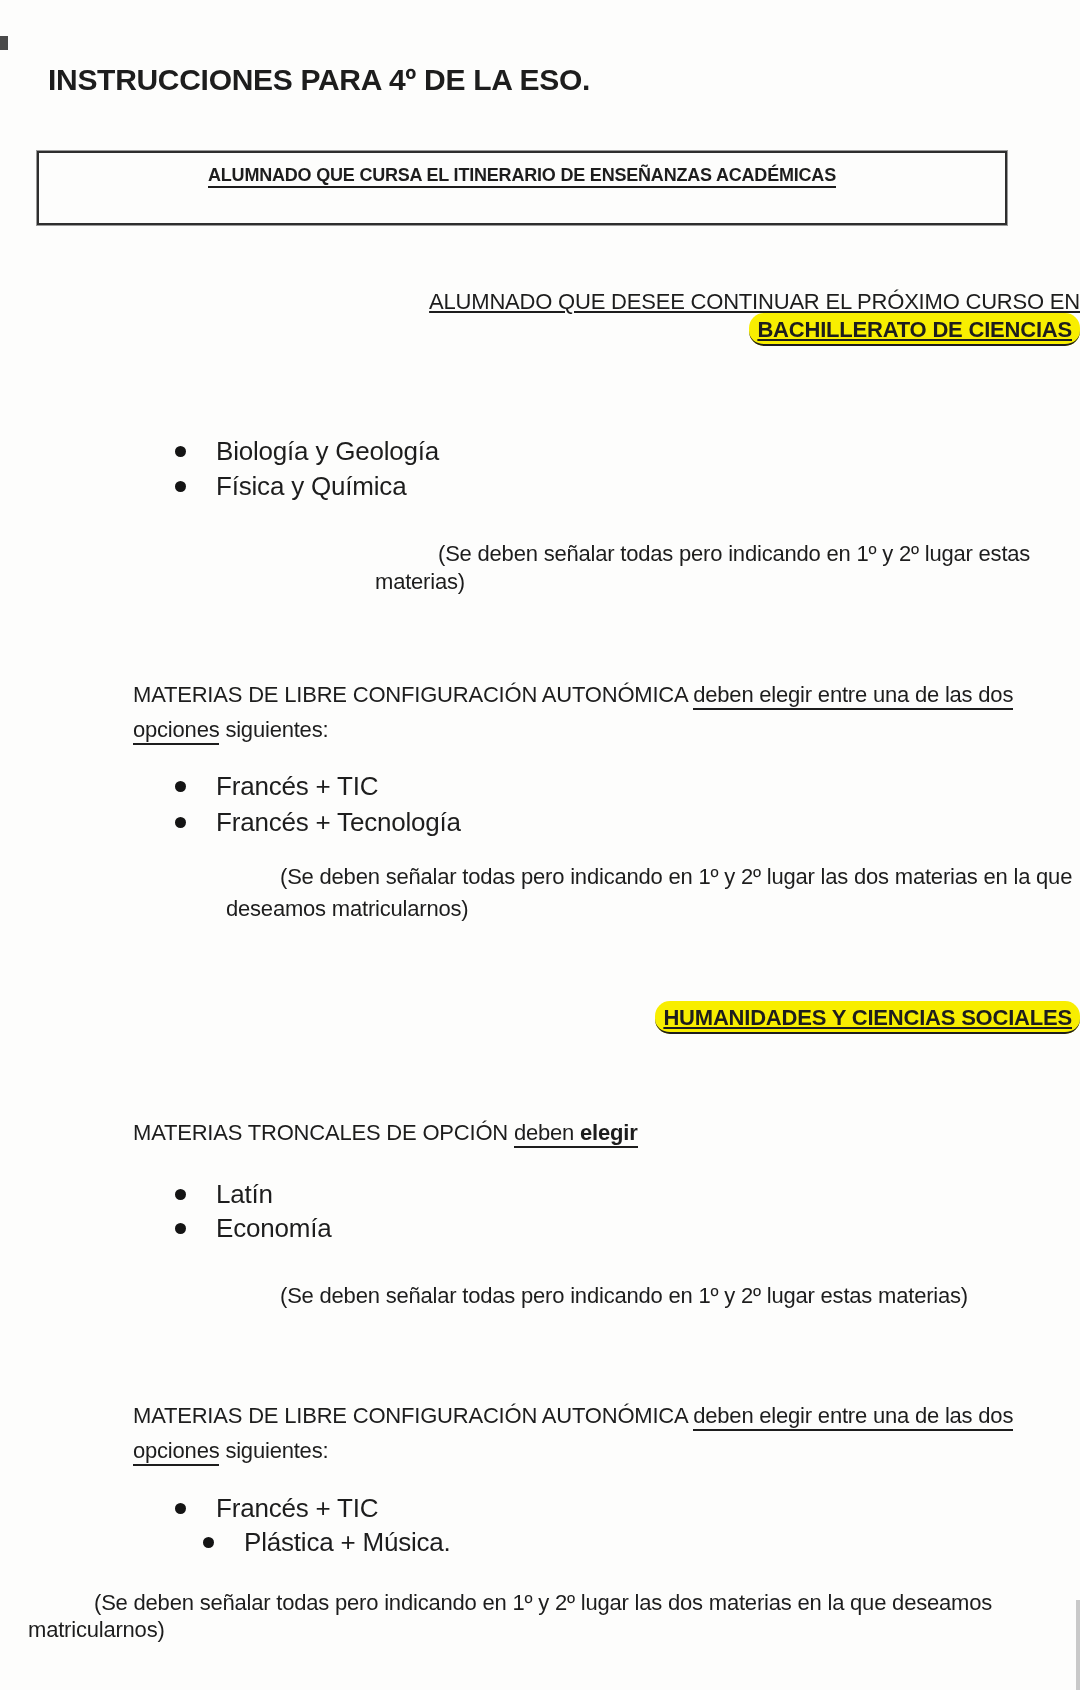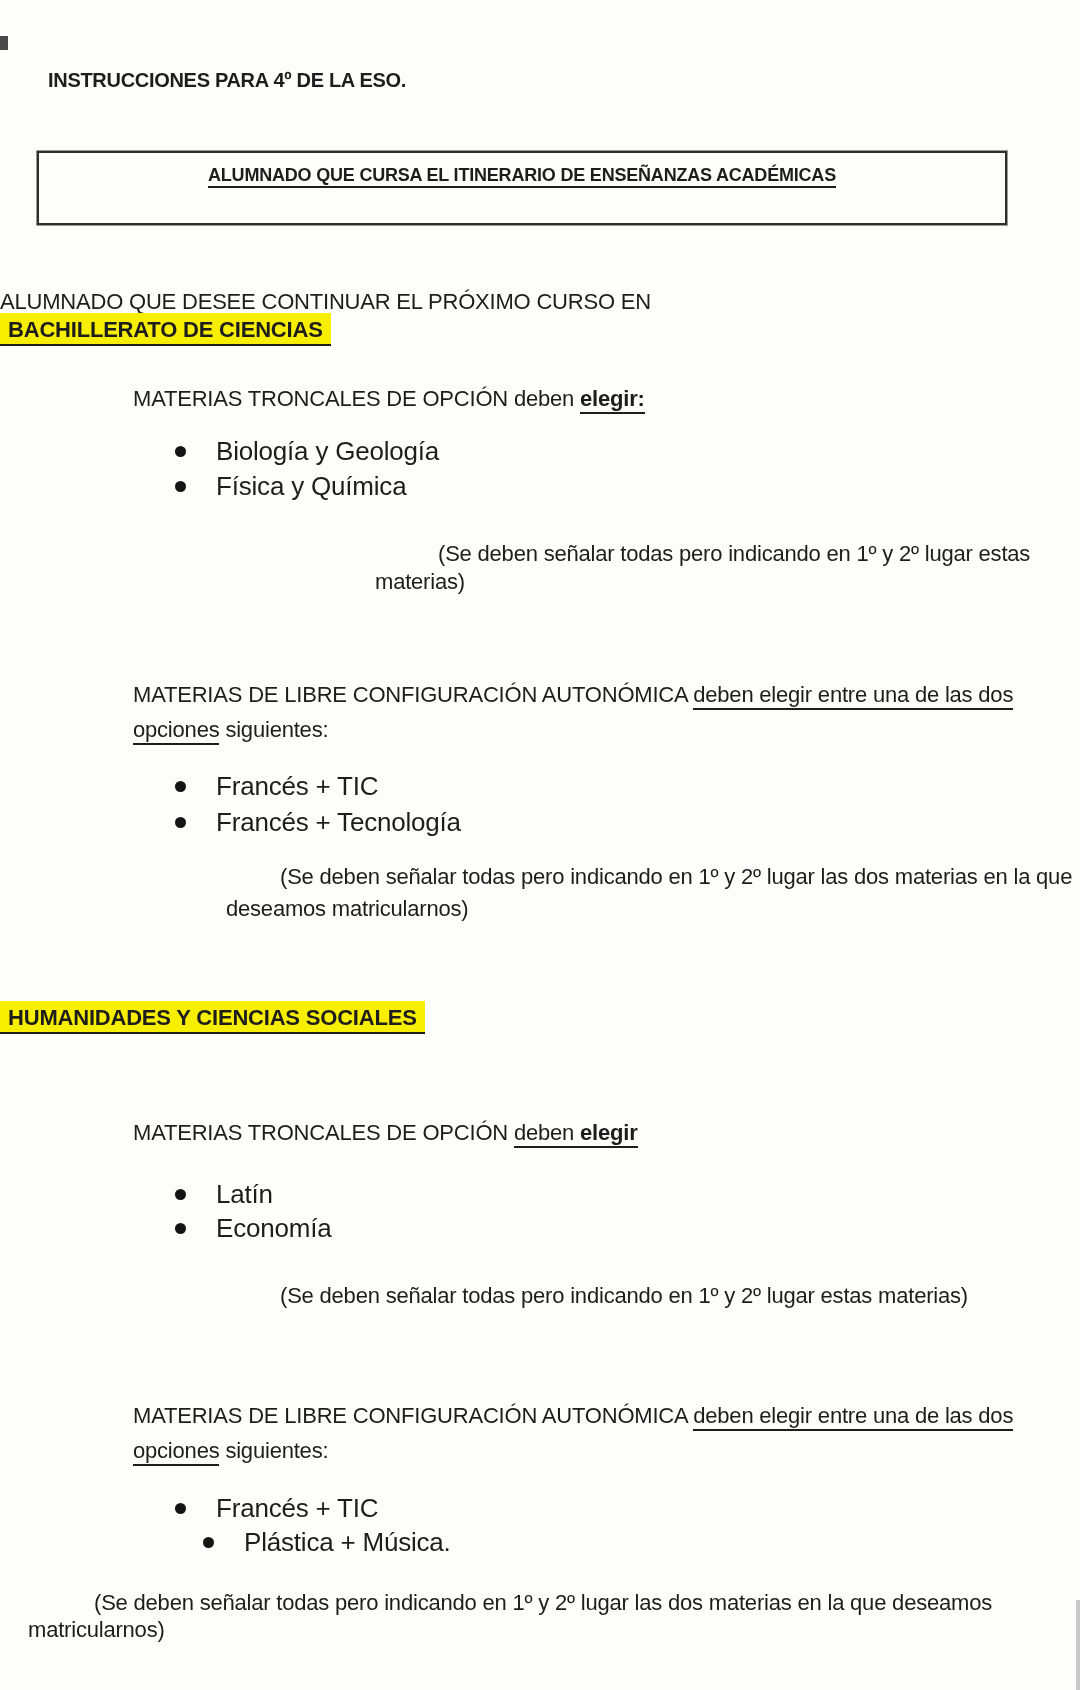--- a/index.html
+++ b/index.html
@@ -19,24 +19,25 @@
   }
   .line{
     position:absolute;
     white-space:nowrap;
     font-size:22px;
     line-height:28px;
   }
   .centered{
     left:0;
     width:1080px;
-    text-align:left;
+    text-align:right;
+    text-decoration:underline;
   }
   .doc-title{
-    font-size:20px;
+    font-size:30px;
     font-weight:700;
     letter-spacing:-0.3px;
   }
   .box{
     position:absolute;
     left:37px;
     top:151px;
     width:970px;
     height:74px;
     border:2px solid #2e2e2e;
@@ -50,20 +51,21 @@
     font-size:18px;
     font-weight:700;
     border-bottom:2px solid #1d1d1d;
     padding-bottom:1px;
     white-space:nowrap;
   }
   .hl{
     background:#f8ee00;
     font-weight:700;
     padding:4px 8px;
+    border-radius:15px;
   }
   .hl.u{
     border-bottom:2px solid #1d1d1d;
     padding-bottom:2px;
   }
   .u{
     border-bottom:2px solid #1d1d1d;
     padding-bottom:1px;
   }
   .b{font-weight:700;}
@@ -112,23 +114,20 @@
   <div class="box">
     <span class="box-header">ALUMNADO QUE CURSA EL ITINERARIO DE ENSEÑANZAS ACADÉMICAS</span>
   </div>
 
   <div class="line centered" style="top:288px;">ALUMNADO QUE DESEE CONTINUAR EL PRÓXIMO CURSO EN</div>
 
   <div class="line centered" style="top:316px;">
     <span class="hl u">BACHILLERATO DE CIENCIAS</span>
   </div>
 
-  <div class="line" style="left:133px;top:385px;">
-    <span>MATERIAS TRONCALES DE OPCIÓN deben </span><span class="b u">elegir:</span>
-  </div>
 
   <div class="bullet" style="left:216px;top:437px;">
     <span class="dot"></span>
     <span>Biología y Geología</span>
   </div>
   <div class="bullet" style="left:216px;top:472px;">
     <span class="dot"></span>
     <span>Física y Química</span>
   </div>
 

